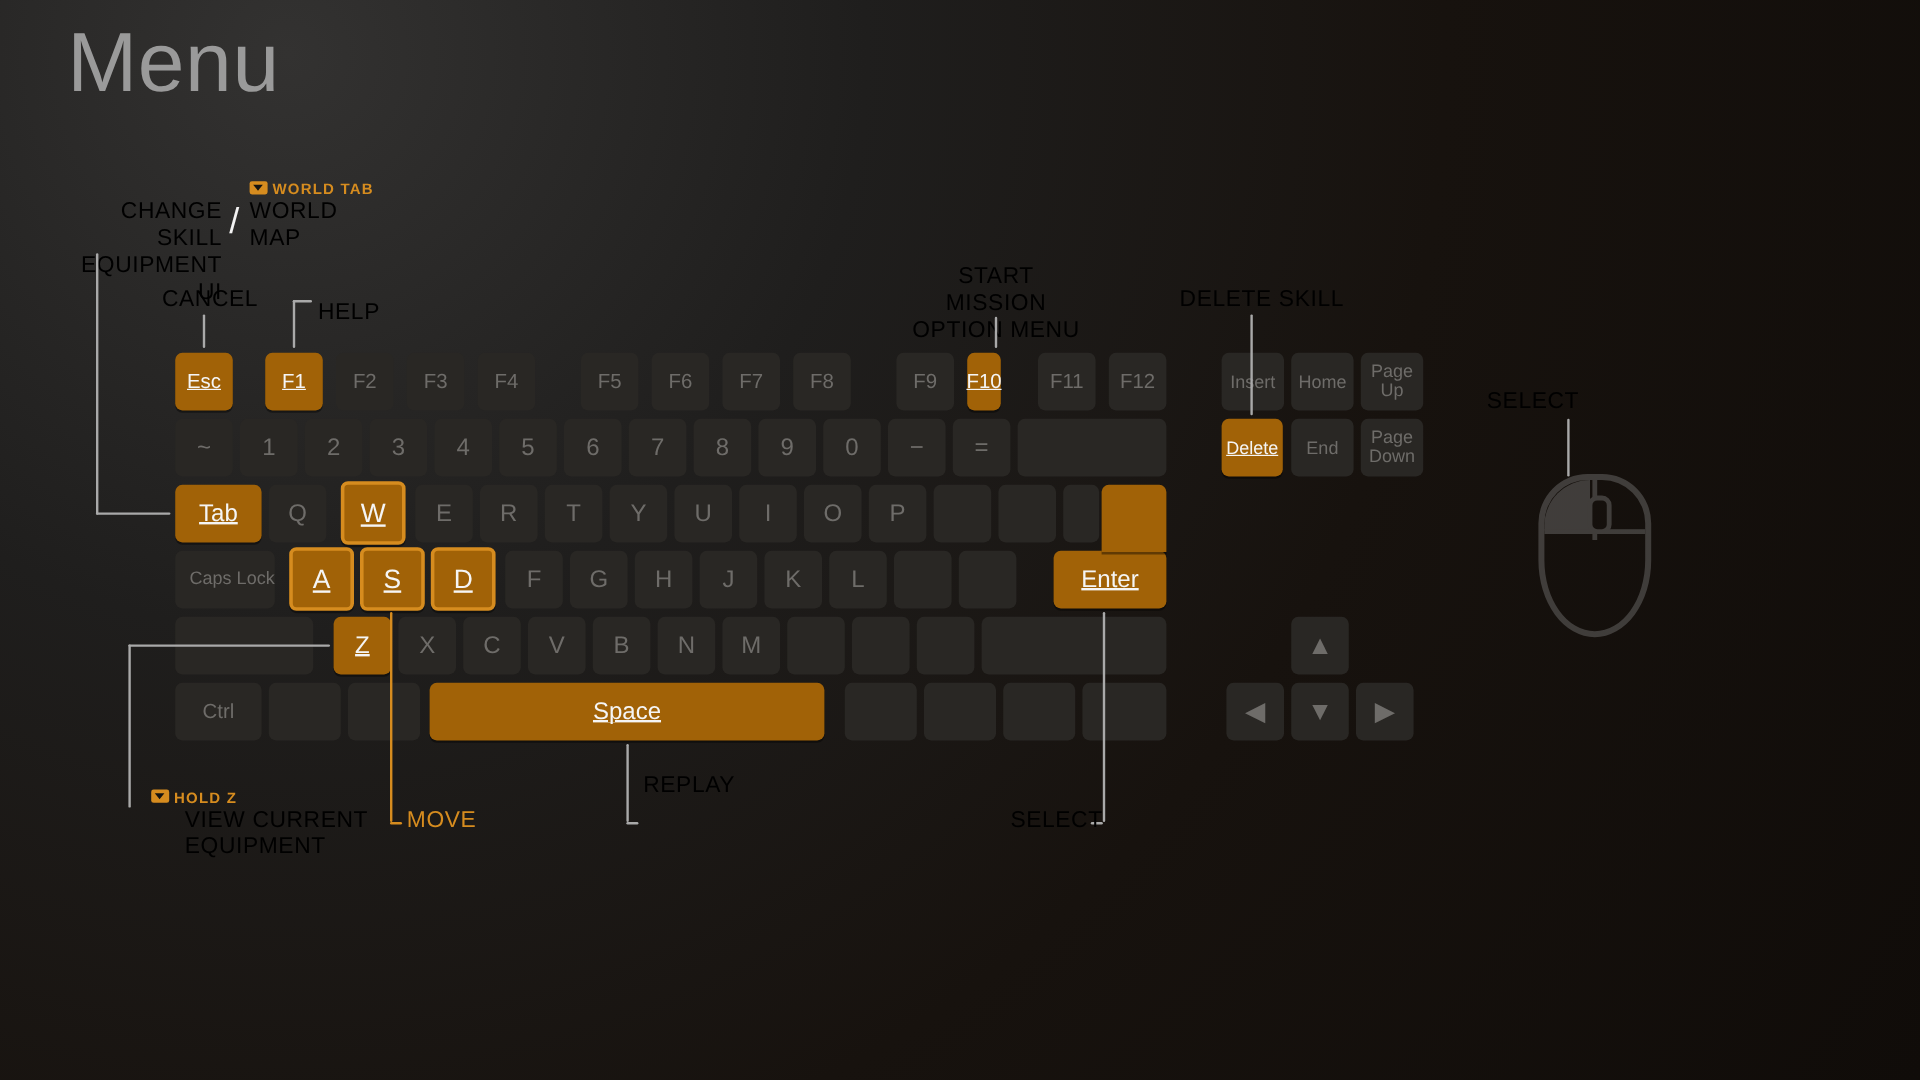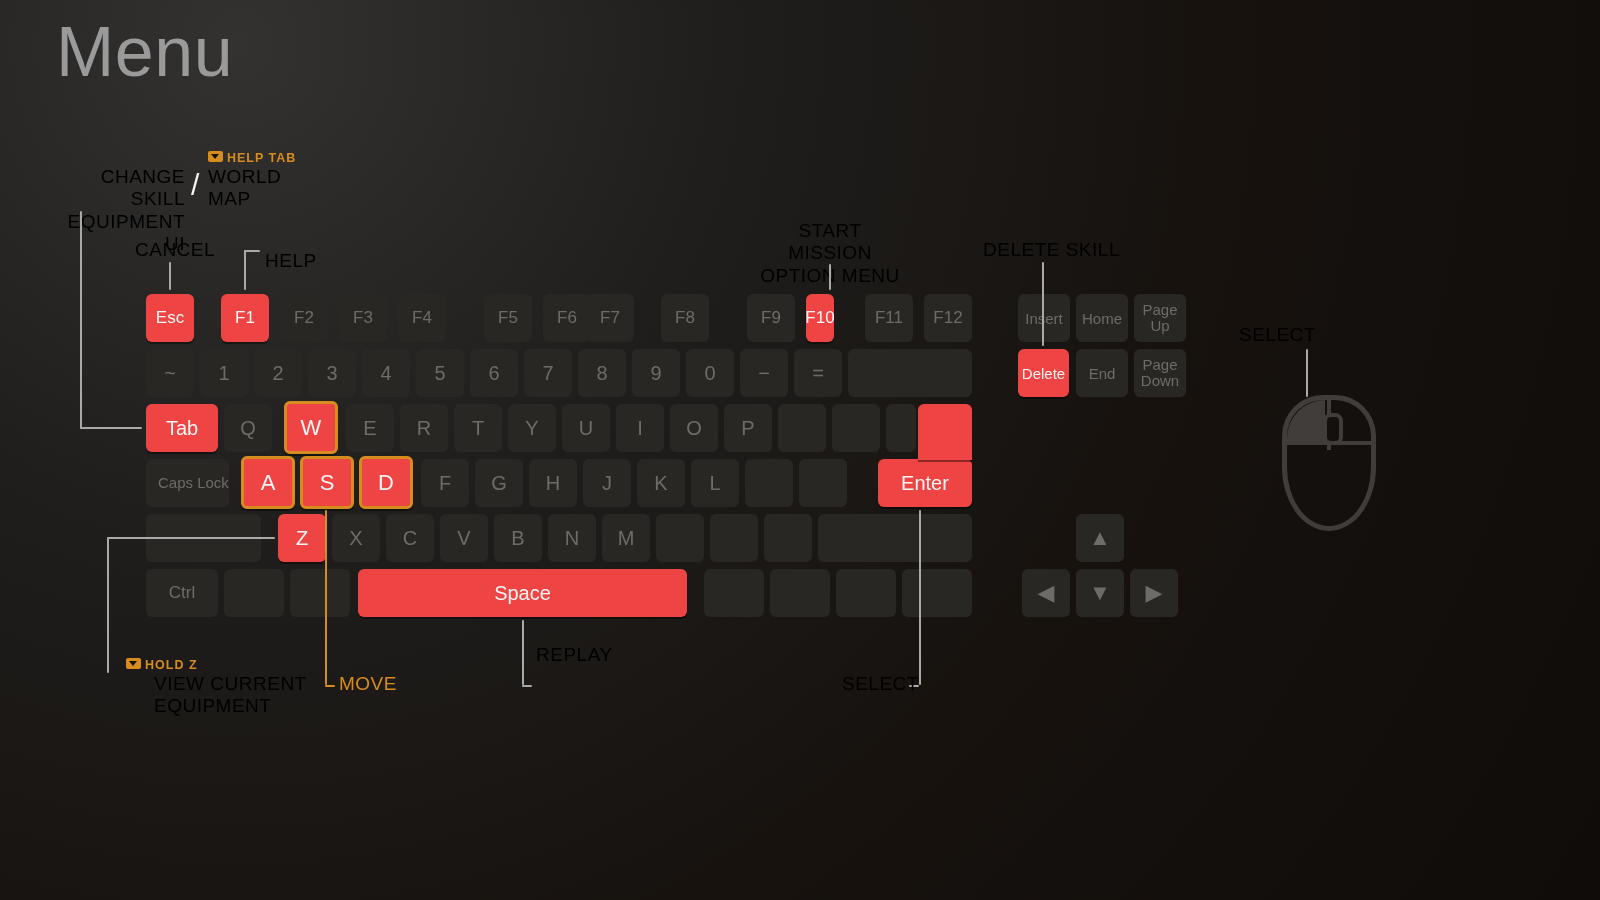--- a/index.html
+++ b/index.html
@@ -5,21 +5,21 @@
   html,body{margin:0;padding:0;width:1600px;height:900px;overflow:hidden;
     font-family:"Segoe UI",Arial,Helvetica,sans-serif;}
   body{background:radial-gradient(circle at 15% 5%, #333231 0%, #1f1e1d 30%, #17120e 60%, #100c09 100%);}
   #stage{position:relative;width:1600px;height:900px;}
   .title{position:absolute;left:56px;top:12px;font-size:70px;font-weight:300;
     color:#9a9a9a;letter-spacing:.5px;}
   
   .key{position:absolute;box-sizing:border-box;border-radius:6px;
     display:flex;align-items:center;justify-content:center;
     background:#292724;color:#6e6c69;font-size:20px;}
-  .key.on{background:#ef4444;color:#f5f5f5;box-shadow:0 2px 0 rgba(0,0,0,.4);}
+  .key.on{background:#a16207;color:#f5f5f5;box-shadow:0 2px 0 rgba(0,0,0,.4);text-decoration:underline;}
   .key.amber{border:3px solid #d68c1f;}
   .key.small{font-size:17px;}
   .key.tiny{font-size:15px;}
   
   .arrow{color:#6e6c69;font-size:22px;display:flex;width:100%;height:100%;
     align-items:center;justify-content:center;}
   
   .lbl{position:absolute;color:#000000;font-size:19px;line-height:1.18;
     letter-spacing:.5px;}
   .hold{color:#d68c1f;font-size:12.5px;font-weight:600;letter-spacing:1px;}
@@ -53,21 +53,21 @@
 <div id="stage">
 
   <div class="title">Menu</div>
 
   <div class="lbl" style="left:51px;top:166px;text-align:right;width:134px;">
     <span>CHANGE SKILL</span><br>
     <span>EQUIPMENT UI</span>
   </div>
   <div class="slash" style="left:191px;top:168px;">/</div>
   <div class="hold" style="position:absolute;left:208px;top:151px;">
-    <span class="badge"></span><span>HELP TAB</span>
+    <span class="badge"></span><span>WORLD TAB</span>
   </div>
   <div class="lbl" style="left:208px;top:166px;">
     <span>WORLD</span><br>
     <span>MAP</span>
   </div>
 
   <div class="lbl" style="left:135px;top:239px;">CANCEL</div>
   <div class="lbl" style="left:265px;top:239px;margin-top:11px;">HELP</div>
 
   <div class="lbl" style="left:760px;top:220px;text-align:center;width:140px;">
@@ -79,21 +79,21 @@
 
   <div class="lbl" style="left:1239px;top:324px;">SELECT</div>
 
   <div class="key on small" style="left:146px;top:294px;width:48px;height:48px;">Esc</div>
   <div class="key on small" style="left:221px;top:294px;width:48px;height:48px;">F1</div>
   <div class="key small" style="left:280px;top:294px;width:48px;height:48px;">F2</div>
   <div class="key small" style="left:339px;top:294px;width:48px;height:48px;">F3</div>
   <div class="key small" style="left:398px;top:294px;width:48px;height:48px;">F4</div>
   <div class="key small" style="left:484px;top:294px;width:48px;height:48px;">F5</div>
   <div class="key small" style="left:543px;top:294px;width:48px;height:48px;">F6</div>
-  <div class="key small" style="left:586px;top:294px;width:48px;height:48px;">F7</div>
+  <div class="key small" style="left:602px;top:294px;width:48px;height:48px;">F7</div>
   <div class="key small" style="left:661px;top:294px;width:48px;height:48px;">F8</div>
   <div class="key small" style="left:747px;top:294px;width:48px;height:48px;">F9</div>
   <div class="key on small" style="left:806px;top:294px;width:28px;height:48px;">F10</div>
   <div class="key small" style="left:865px;top:294px;width:48px;height:48px;">F11</div>
   <div class="key small" style="left:924px;top:294px;width:48px;height:48px;">F12</div>
 
   <div class="key tiny" style="left:1018px;top:294px;width:52px;height:48px;">Insert</div>
   <div class="key tiny" style="left:1076px;top:294px;width:52px;height:48px;">Home</div>
   <div class="key tiny" style="left:1134px;top:294px;width:52px;height:48px;text-align:center;line-height:1.05;">
        <span style="white-space:pre-line;">Page Up</span>

